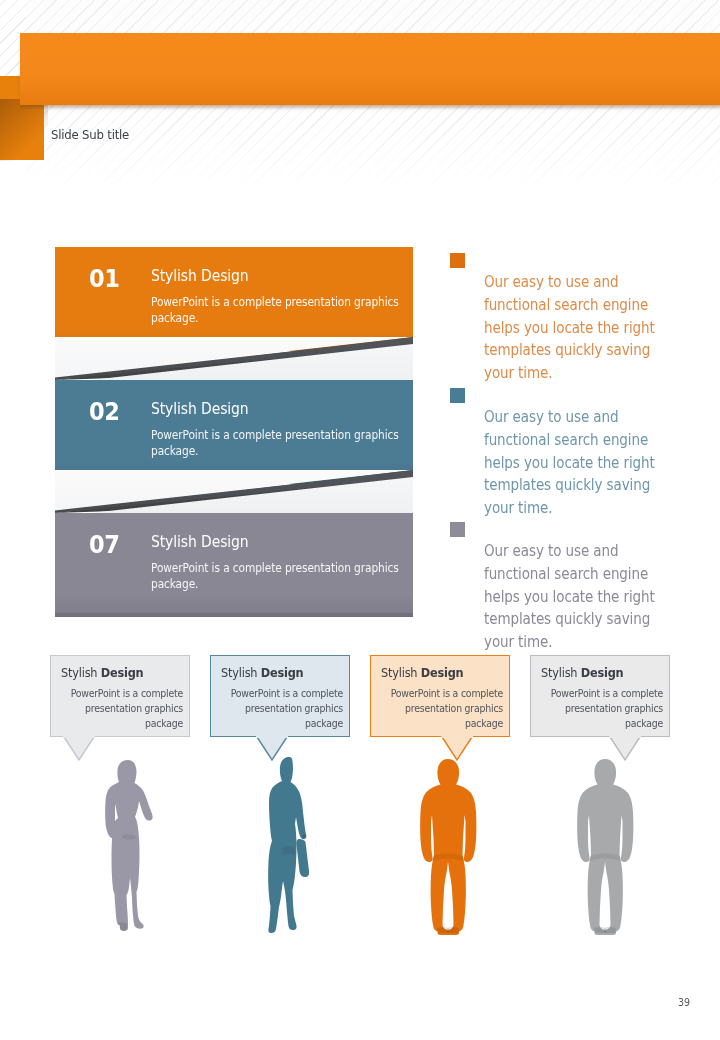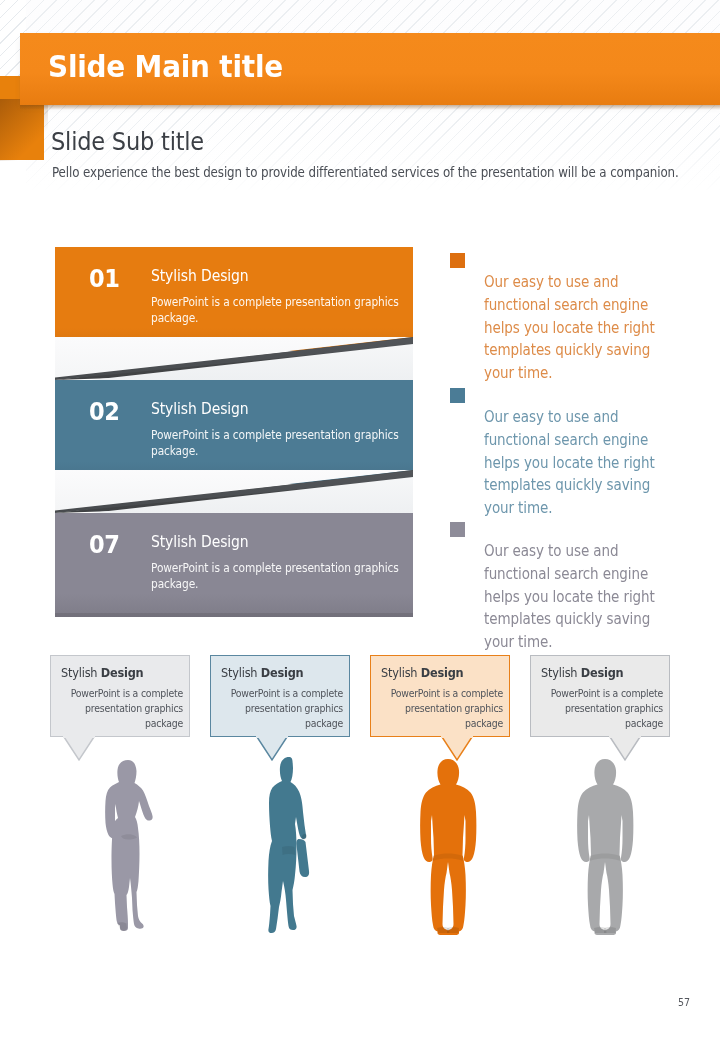--- a/index.html
+++ b/index.html
@@ -100,21 +100,21 @@
     font-weight: bold;
     color: #ffffff;
     letter-spacing: -0.2px;
     white-space: nowrap;
   }
 
   
   .subtitle {
     position: absolute;
     left: 51px; top: 127px;
-    font-size: 25px;
+    font-size: 13px;
     color: #3b3f45;
     letter-spacing: -0.2px;
     white-space: nowrap;
   }
   .lead-text {
     position: absolute;
     left: 52px; top: 165px;
     font-size: 13.2px;
     color: #4a4e55;
     letter-spacing: -0.1px;
@@ -285,24 +285,22 @@
   <div class="bg-stripes"></div>
   <div class="bg-stripes-fade"></div>
   <div class="left-gutter"></div>
   <div class="left-gutter-stripes"></div>
 
   <div class="title-fold"></div>
   <div class="title-fold-shadow"></div>
   <div class="title-bar-shadow"></div>
   <div class="title-bar"></div>
   <div class="title-bar-under"></div>
-  <div class="title-text">Slide Main title</div>
 
   <div class="subtitle">Slide Sub title</div>
-  <div class="lead-text">Pello experience the best design to provide differentiated services of the presentation will be a companion.</div>
 
   <div class="ribbons">
 
     <div class="ribbon ribbon-1" id="rib0" style="top: 0px; background: linear-gradient(rgb(230, 124, 16) 0%, rgb(230, 124, 16) 78%, rgb(212, 114, 15) 100%);">
       <div class="ribbon-edge"></div>
       <div class="ribbon-num">01</div>
       <div class="ribbon-title">Stylish Design</div>
       <div class="ribbon-desc">PowerPoint is a complete presentation graphics package.</div>
     </div>
 
@@ -509,15 +507,15 @@
         C63.5 74 63.5 64 63 55 C62.5 46.5 61 40 57.5 35.5
         C54 31.5 48.5 29 43 27.5 C45 24.5 46.5 19.5 46 13.5
         C45.5 6.5 41 2 35 2 Z" fill="#a8a9ab"></path>
       <path d="M20 99 C25 97 31 96.5 35 96.5 C39 96.5 45 97 50 99
         L50.5 104 C45 102 39 101.5 35 101.5 C31 101.5 25 102 19.5 104 Z" fill="rgba(0,0,0,0.07)"></path>
       <path d="M24 171 C28 169.5 33 169.5 36 171 L36.5 176 L25 176 Z" fill="rgba(0,0,0,0.10)"></path>
       <path d="M34 171 C37 169.5 42 169.5 46 171 L45.5 176 L34 176 Z" fill="rgba(0,0,0,0.10)"></path>
     </svg>
   </div>
 
-  <div class="page-num">57</div>
+  <div class="page-num">39</div>
 
 </div>
 
 </body></html>

